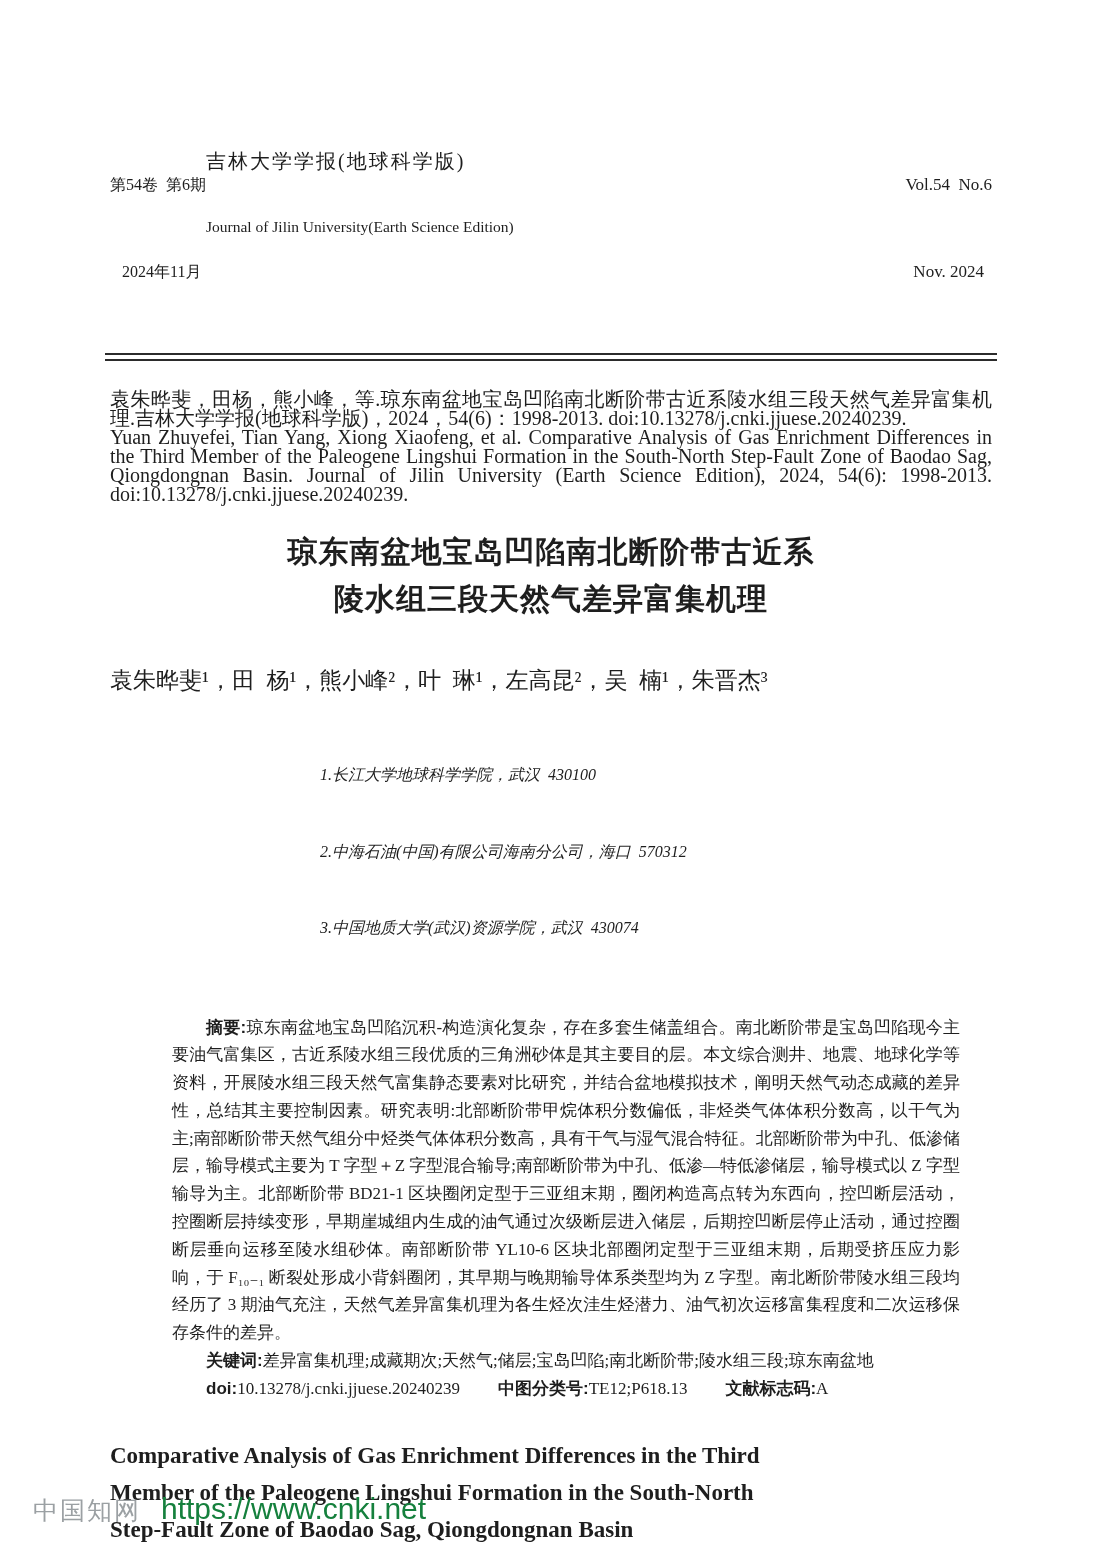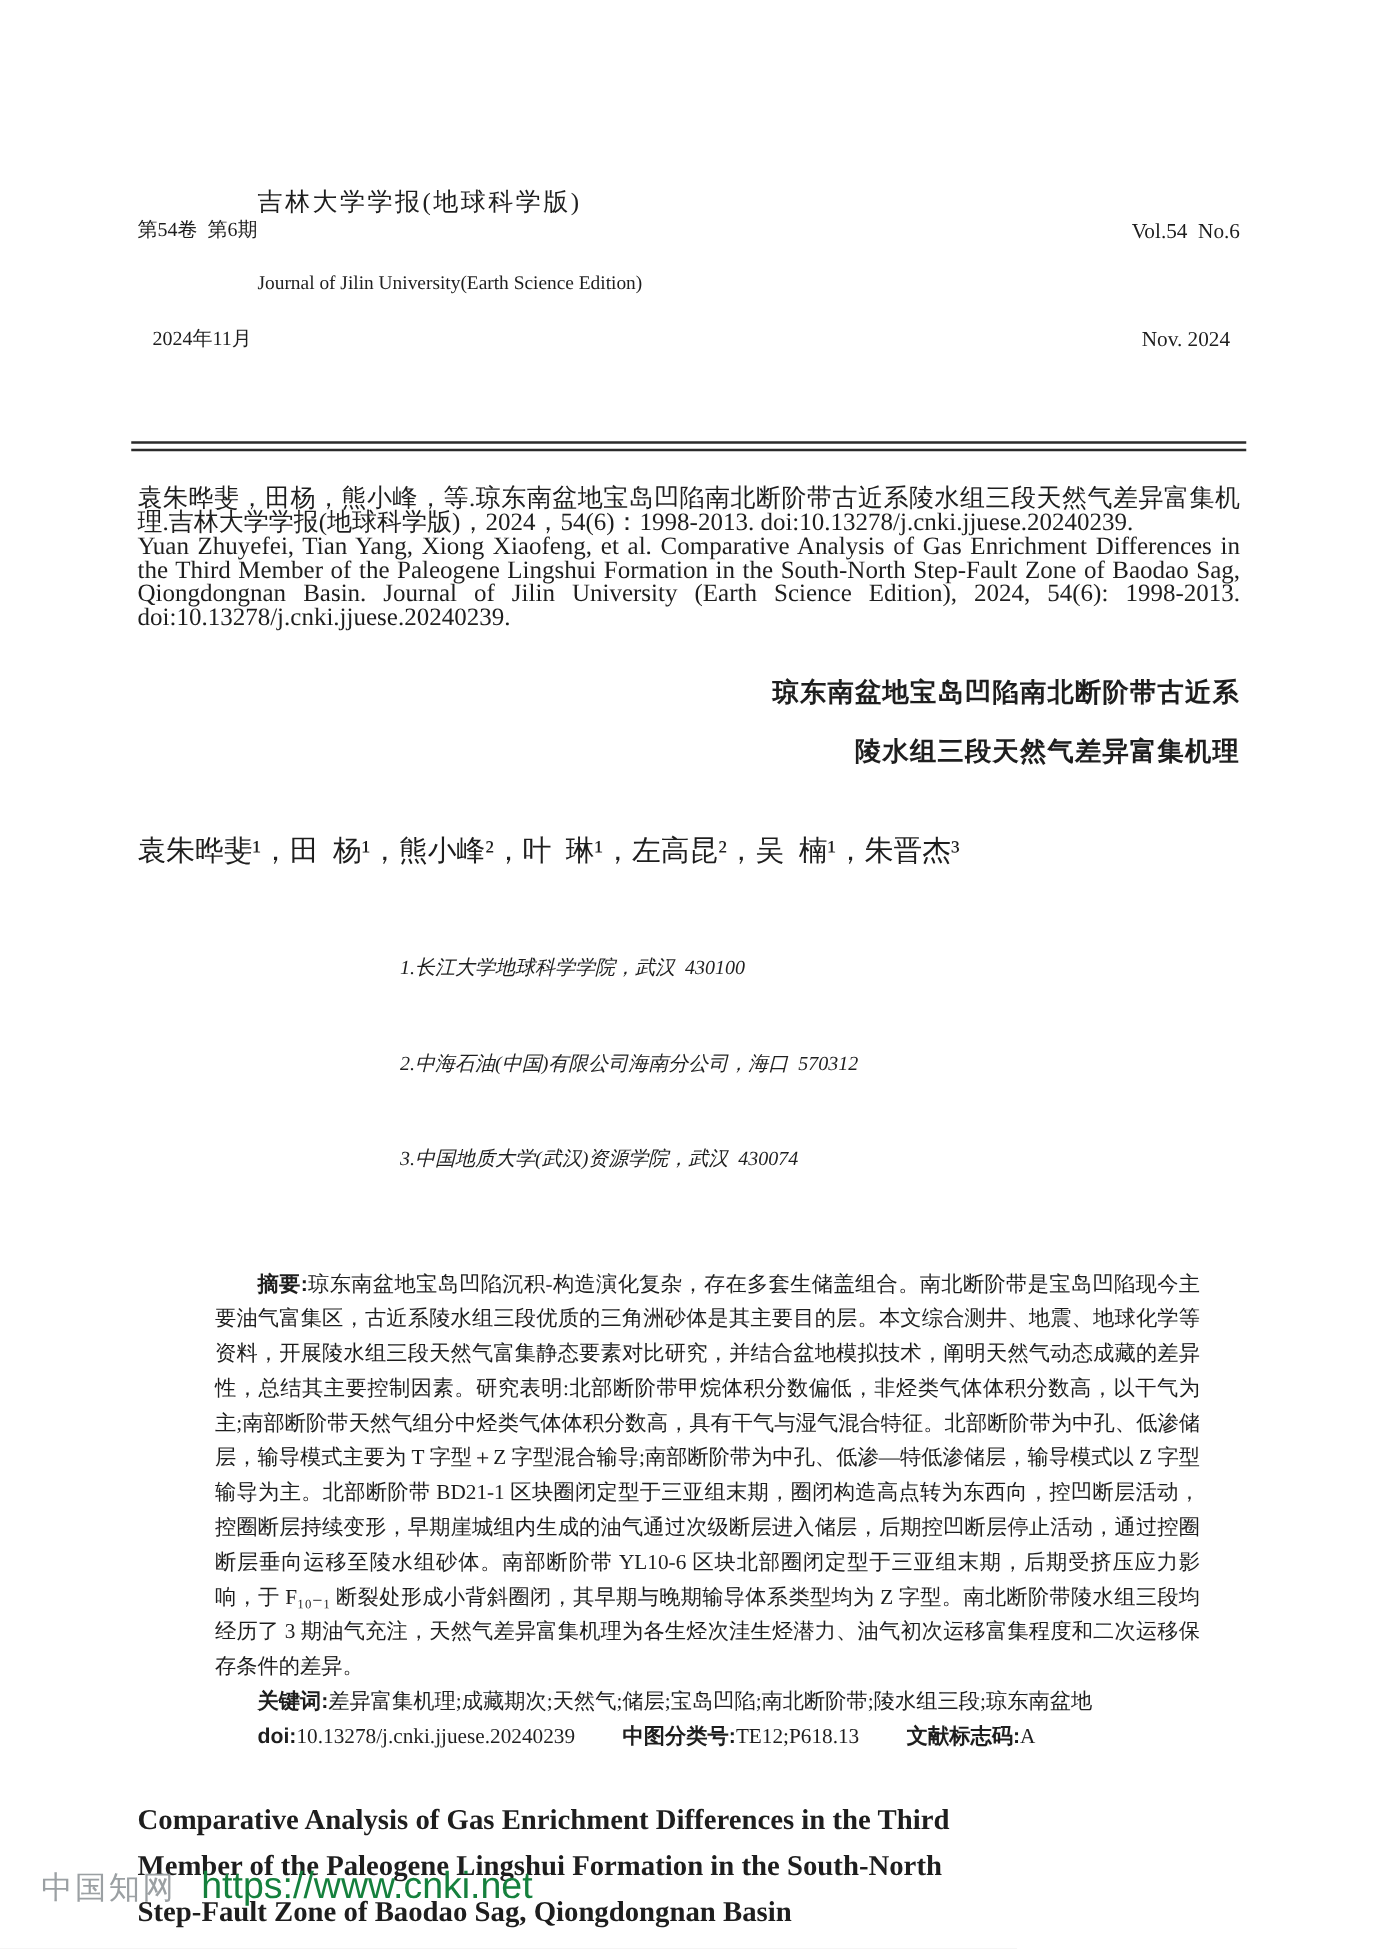--- a/index.html
+++ b/index.html
@@ -21,21 +21,21 @@
   .jh-left .l2 { padding-left: 12px; }
   .jh-center { text-align: left; flex: 1; }
   .jh-center .cn { font-size: 20px; letter-spacing: 2px; font-weight: 500; }
   .jh-center .en { font-size: 15.5px; margin-top: 7px; }
   .jh-right { text-align: center; font-size: 17px; line-height: 29px; }
   .double-rule { margin: 9px -5px 0 -5px; height: 4px; border-top: 2px solid #2b2b2b; border-bottom: 2px solid #2b2b2b; }
   
   .citation { margin-top: 29px; font-size: 20px; line-height: 19px; text-align: justify; }
   .citation p { margin: 0; }
   
-  .title-cn { margin-top: 27px; text-align: right; font-weight: bold; font-size: 21px; line-height: 47px; letter-spacing: 1px; }
+  .title-cn { margin-top: 27px; text-align: center; font-weight: bold; font-size: 30px; line-height: 47px; letter-spacing: 1px; font-family: Liberation Mono, monospace; }
   
   .authors-cn { margin-top: 40px; font-size: 23px; white-space: pre-wrap; }
   .affils { margin-top: 15px; margin-left: 210px; font-size: 16px; line-height: 25.5px; white-space: pre-wrap; font-style: italic; }
   
   .abstract-wrap { margin: 22px 32px 0 62px; }
   .abstract-wrap p { margin: 0; }
   .abstract { font-size: 17px; line-height: 27.8px; text-align: justify; text-indent: 2em; }
   .label-hei { font-weight: bold; font-family: "Liberation Sans", "DejaVu Sans", sans-serif; }
   .keywords { margin-top: 1px; font-size: 17px; line-height: 27.8px; text-indent: 2em; text-align: justify; }
   .meta-line { margin-top: 2px; font-size: 17px; line-height: 27.8px; text-indent: 2em; }

